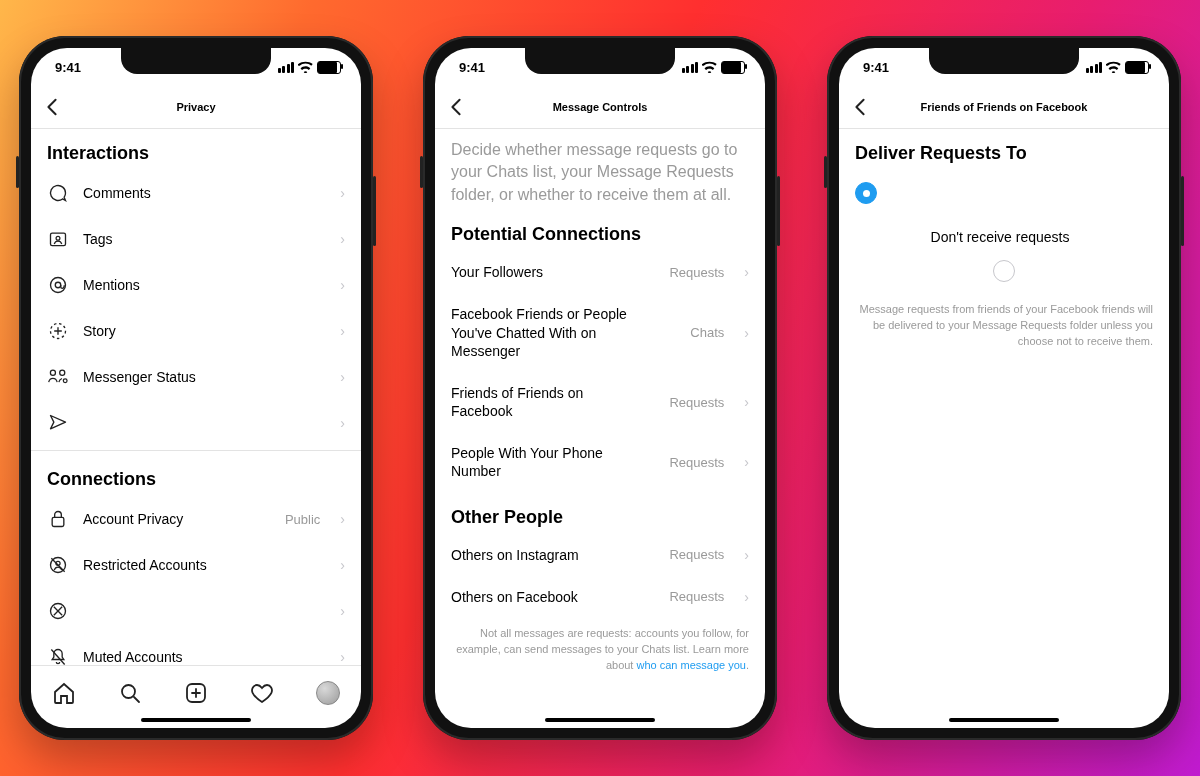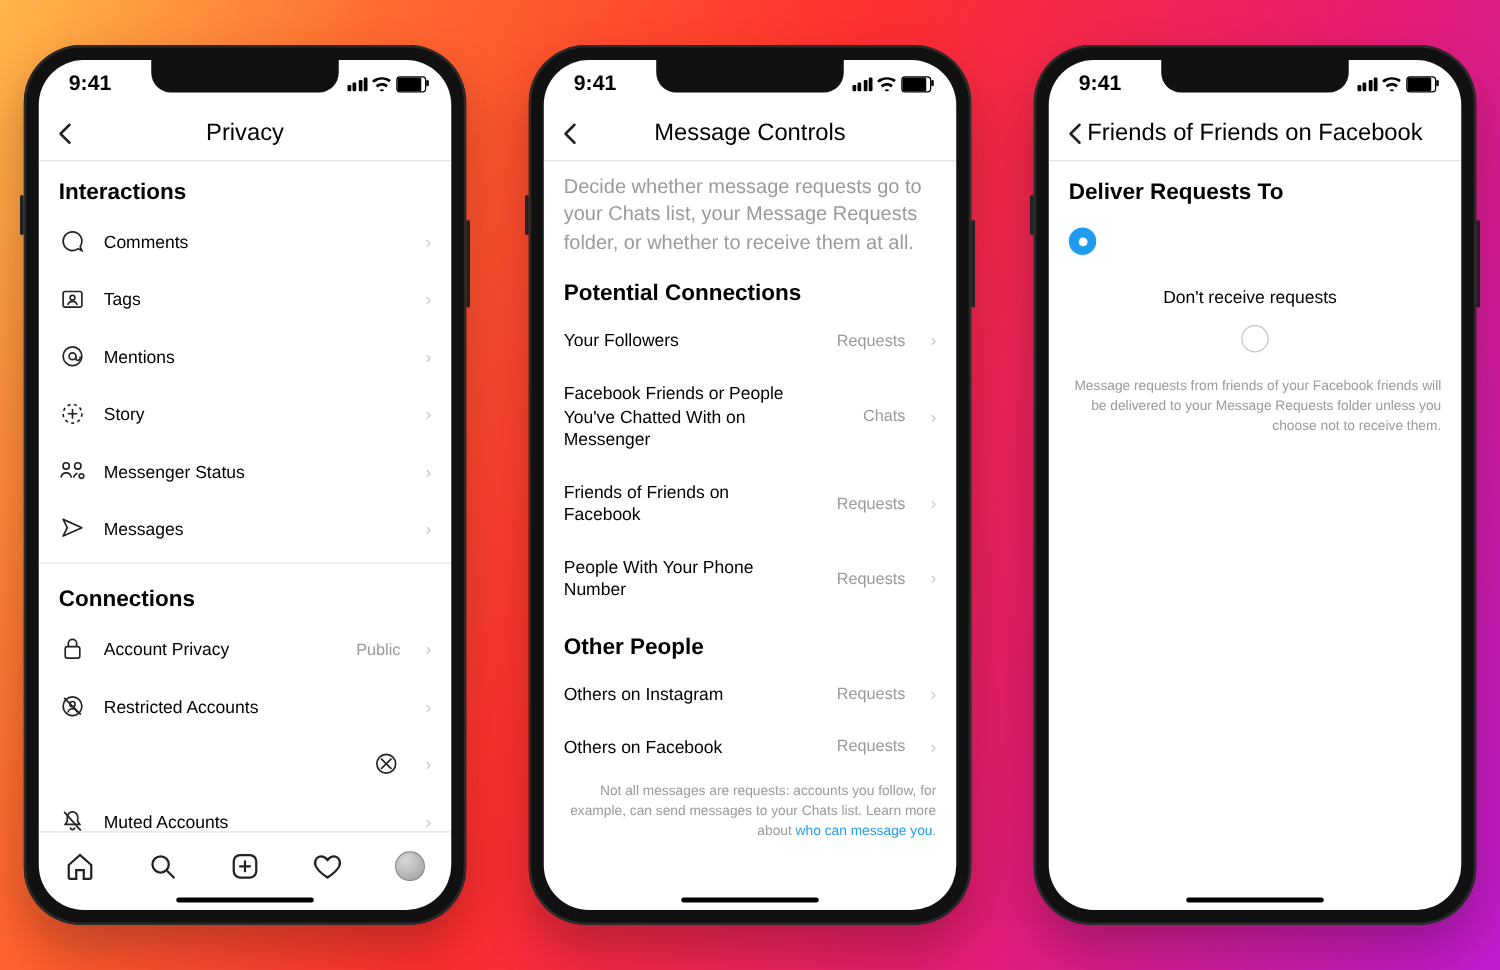--- a/index.html
+++ b/index.html
@@ -66,21 +66,21 @@
     border-bottom-left-radius: 16px;
     border-bottom-right-radius: 16px;
     z-index:5;
   }
 
   
   .status {
     height: 38px;
     display:flex; align-items:center; justify-content:space-between;
     padding: 0 20px 0 24px;
-    font-size: 17px; font-weight:600;
+    font-size: 13px; font-weight:600;
   }
   .status .right { display:flex; align-items:center; gap:4px; }
   .sig-bars { display:flex; align-items:flex-end; gap:1.5px; }
   .sig-bars span { width:3px; background:#000; border-radius:1px; }
   .sig-bars span:nth-child(1){height:5px;}
   .sig-bars span:nth-child(2){height:7px;}
   .sig-bars span:nth-child(3){height:9px;}
   .sig-bars span:nth-child(4){height:11px;}
   .wifi { font-size:14px; line-height:1; }
   .batt {
@@ -94,21 +94,21 @@
   .navhead {
     display:flex; align-items:center; justify-content:center;
     height: 42px;
     position:relative;
     border-bottom:1px solid var(--sep);
   }
   .navhead .back {
     position:absolute; left:10px; top:50%; transform:translateY(-50%);
     width:22px; height:22px; display:flex; align-items:center; justify-content:center;
   }
-  .navhead .title { font-size:19px; font-weight:400; }
+  .navhead .title { font-size:11px; font-weight:700; }
 
   .content { flex:1; overflow:hidden; }
 
   .section-head {
     font-size:18px; font-weight:700;
     padding: 14px 16px 6px;
   }
   .desc-small {
     font-size: 16px; color: var(--muted);
     padding: 10px 16px 4px; line-height:1.4;
@@ -118,21 +118,21 @@
     padding: 8px 16px; line-height:1.45;text-align:right;
   }
   .footnote a { color: var(--accent); text-decoration:none; }
 
   .row {
     display:flex; align-items:center;
     padding: 12px 16px;
     gap: 14px;
     font-size:14px;
   }
-  .row.nav { justify-content:flex-end; }
+  .row.nav { justify-content:space-between; }
   .row .lab { flex:1; line-height:1.3; padding-right:8px; }
   .row .meta { color: var(--muted); font-size:13px; }
   .row .chev { color:#c7c7cc; margin-left:6px; }
   .ico {
     width:22px; height:22px; display:flex; align-items:center; justify-content:center;
     color:#222;
   }
   .hr { height:1px; background:var(--sep); margin:4px 0; }
 
   
@@ -264,21 +264,20 @@
           <span class="lab">Messenger Status</span>
           <span class="chev">›</span>
         </div>
 
         <div class="row nav">
           <span class="ico">
             <svg width="20" height="20" viewBox="0 0 24 24">
                 <path d="M3 3l18 8-18 8 4-8-4-8z" fill="none" stroke="#222" stroke-width="1.6" stroke-linejoin="round"></path>
               </svg>
           </span>
-          <span class="lab">Messages</span>
           <span class="chev">›</span>
         </div>
 
         <div class="hr"></div>
         <div class="section-head">Connections</div>
 
         <div class="row nav">
           <span class="ico">
             <svg width="20" height="20" viewBox="0 0 24 24">
                 <rect x="5" y="10" width="14" height="11" rx="2" fill="none" stroke="#222" stroke-width="1.6"></rect>

